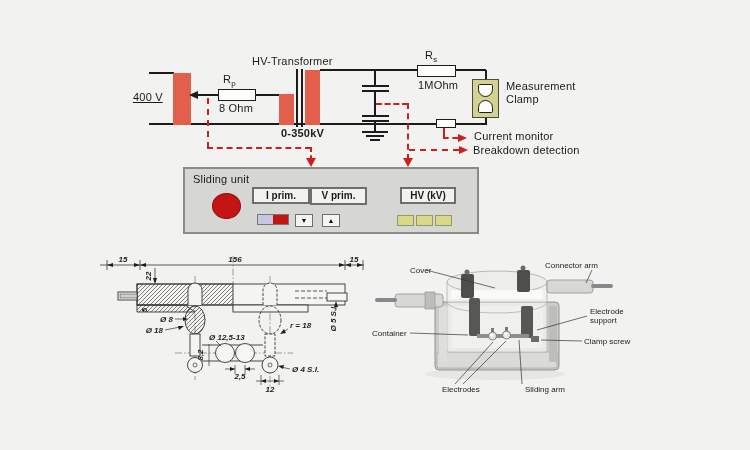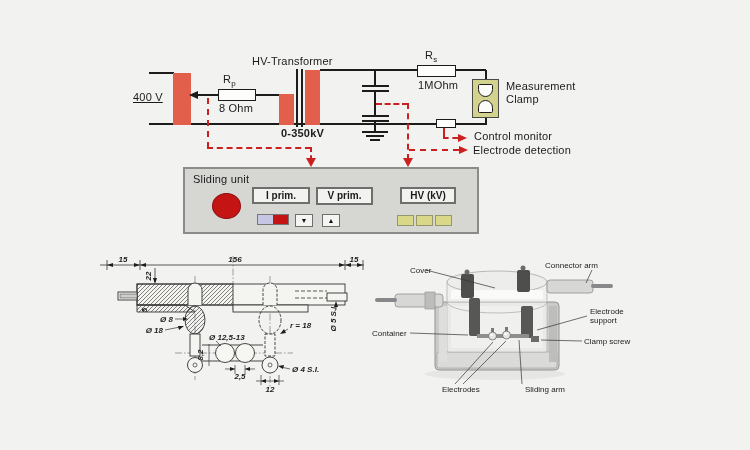--- a/index.html
+++ b/index.html
@@ -88,43 +88,43 @@
     <span class="lbl" style="left:506px;top:80px;text-align:center;">Measurement</span>
     <span class="lbl" style="left:506px;top:93px;">Clamp</span>
     <div class="wv" style="left:485px;top:118px;height:7px;"></div>
     <div class="wh" style="left:456px;top:123px;width:30px;"></div>
 
     <div class="rbox" style="left:436px;top:119px;width:20px;height:9px;"></div>
 
     <div class="rdv" style="left:443px;top:128px;height:11px;"></div>
     <div class="rdh" style="left:443px;top:137px;width:15px;"></div>
     <div class="rah-r" style="left:458px;top:134px;"></div>
-    <span class="lbl" style="left:474px;top:130px;">Control monitor</span>
+    <span class="lbl" style="left:474px;top:130px;">Current monitor</span>
 
     <div class="rdh" style="left:409px;top:149px;width:50px;"></div>
     <div class="rah-r" style="left:459px;top:146px;"></div>
-    <span class="lbl" style="left:473px;top:144px;">Electrode detection</span>
+    <span class="lbl" style="left:473px;top:144px;">Breakdown detection</span>
 
     <div class="rdv" style="left:207px;top:98px;height:50px;"></div>
     <div class="rdh" style="left:207px;top:147px;width:104px;"></div>
     <div class="rdv" style="left:310px;top:147px;height:13px;"></div>
     <div class="rah-d" style="left:306px;top:158px;"></div>
 
     <div class="rdh" style="left:376px;top:103px;width:32px;"></div>
     <div class="rdv" style="left:407px;top:103px;height:57px;"></div>
     <div class="rah-d" style="left:403px;top:158px;"></div>
   </div>
 
   <div class="cu" style="left:183px;top:167px;width:296px;height:67px;">
     <span class="lbl" style="left:8px;top:4px;">Sliding unit</span>
 
     <div class="abs" style="left:27px;top:24px;width:27px;height:24px;border-radius:50%;background:#c41414;border:1px solid #8d0f0f;"></div>
 
     <div class="cu-disp" style="left:67px;top:18px;width:58px;height:17px;text-align:center;">I prim.</div>
-    <div class="cu-disp" style="left:131px;top:18px;width:57px;height:18px;">V prim.</div>
+    <div class="cu-disp" style="left:125px;top:18px;width:57px;height:18px;">V prim.</div>
     <div class="cu-disp" style="left:215px;top:18px;width:56px;height:17px;">HV (kV)</div>
 
     <div class="abs" style="left:72px;top:45px;width:32px;height:11px;border:1px solid #77777a;box-sizing:border-box;display:flex;">
       <div style="width:50%;background:#c6c6e4;"></div>
       <div style="width:50%;background:#c41414;"></div>
     </div>
     <div class="cu-btn" style="left:110px;top:45px;width:18px;height:13px;"><span>▼</span></div>
     <div class="cu-btn" style="left:137px;top:45px;width:18px;height:13px;"><span>▲</span></div>
 
     <div class="khaki" style="left:212px;top:46px;width:17px;height:11px;"></div>

